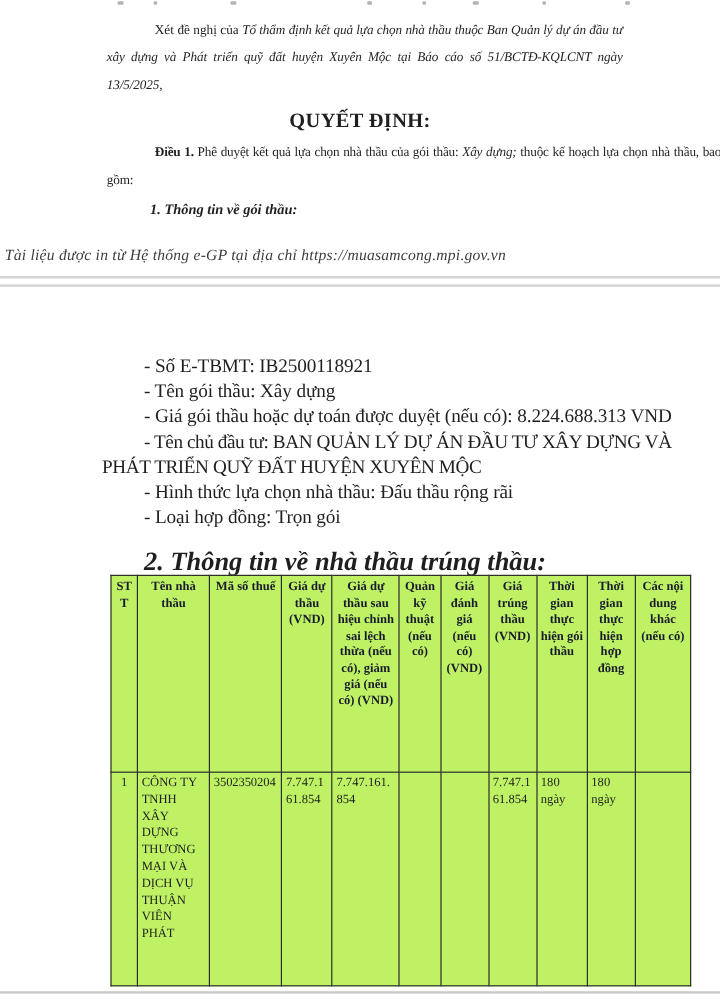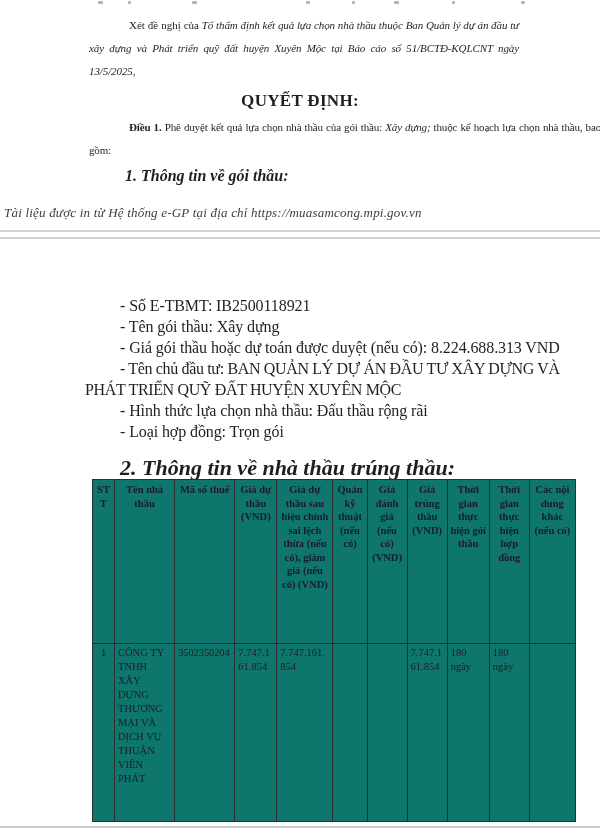--- a/index.html
+++ b/index.html
@@ -18,35 +18,35 @@
   .top-remnant span:nth-child(6){left:394px;width:5px;}
   .top-remnant span:nth-child(7){left:452px;width:3px;}
   .top-remnant span:nth-child(8){left:521px;width:4px;}
 
   .body-top{position:absolute;top:10px;left:85px;width:512px;}
   .para{margin:4px;font-size:11px;line-height:23px;}
   .recital{width:430px;text-align:justify;text-indent:40px;}
   .recital i{letter-spacing:-0.1px;}
   .decision{width:430px;margin:8px 0 5px 0;text-align:center;font-size:17px;font-weight:700;letter-spacing:.3px;}
   .article{width:512px;text-align:justify;text-indent:40px;letter-spacing:-0.15px;}
-  .sec1{margin:5px 0 0 40px;font-size:16px;font-weight:700;font-style:italic;}
+  .sec1{margin:5px 0 0 40px;font-size:12px;font-weight:700;font-style:italic;}
 
   .print-footer{position:absolute;top:205px;left:4px;font-size:13px;font-style:italic;color:#3c3c3c;letter-spacing:.2px;text-align:right;}
 
   .page-break{position:absolute;top:230px;left:0;width:600px;height:5px;background:#fff;
     border-top:2px solid #d2d2d2;border-bottom:2px solid #d2d2d2;}
 
   .details{position:absolute;top:295px;left:85px;width:488px;}
   .detail-line{font-size:16px;line-height:21px;text-indent:35px;letter-spacing:-0.1px;margin:0;}
   .detail-line.long{letter-spacing:-0.35px;}
 
   .sec2{position:absolute;top:455px;left:120px;margin:0;font-size:22px;font-weight:700;font-style:italic;}
 
   table.winner{position:absolute;top:479px;left:92px;width:484px;border-collapse:collapse;
-    table-layout:fixed;background:#0f766e;}
+    table-layout:fixed;background:#bef264;}
   table.winner,table.winner th,table.winner td{border:1px solid #2e2e2e;}
   table.winner th{
     font-weight:700;text-align:center;vertical-align:top;color:#1a1a2e;
     font-size:10.5px;line-height:13.5px;padding:3px 2px;overflow-wrap:break-word;
   }
   table.winner td{
     vertical-align:top;color:#1e1e1e;font-size:10.5px;line-height:14px;
     padding:2px 3px;overflow-wrap:break-word;
   }
   table.winner thead tr{height:164px;}

